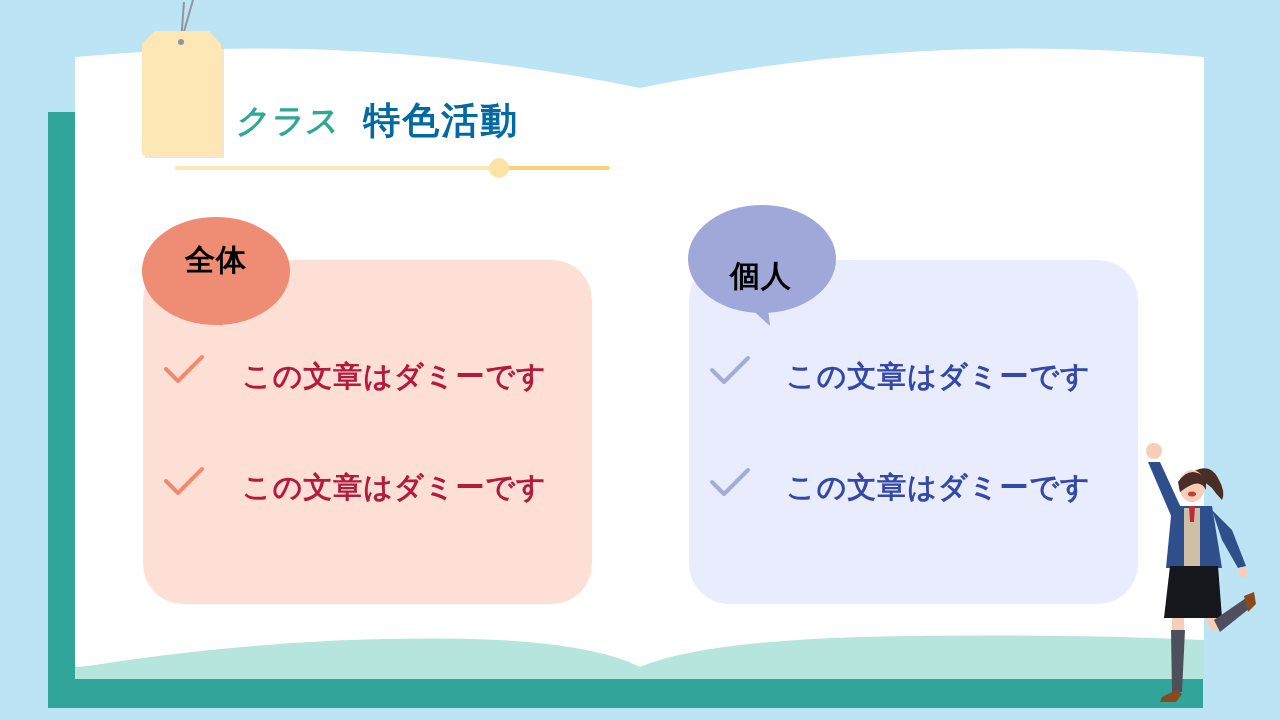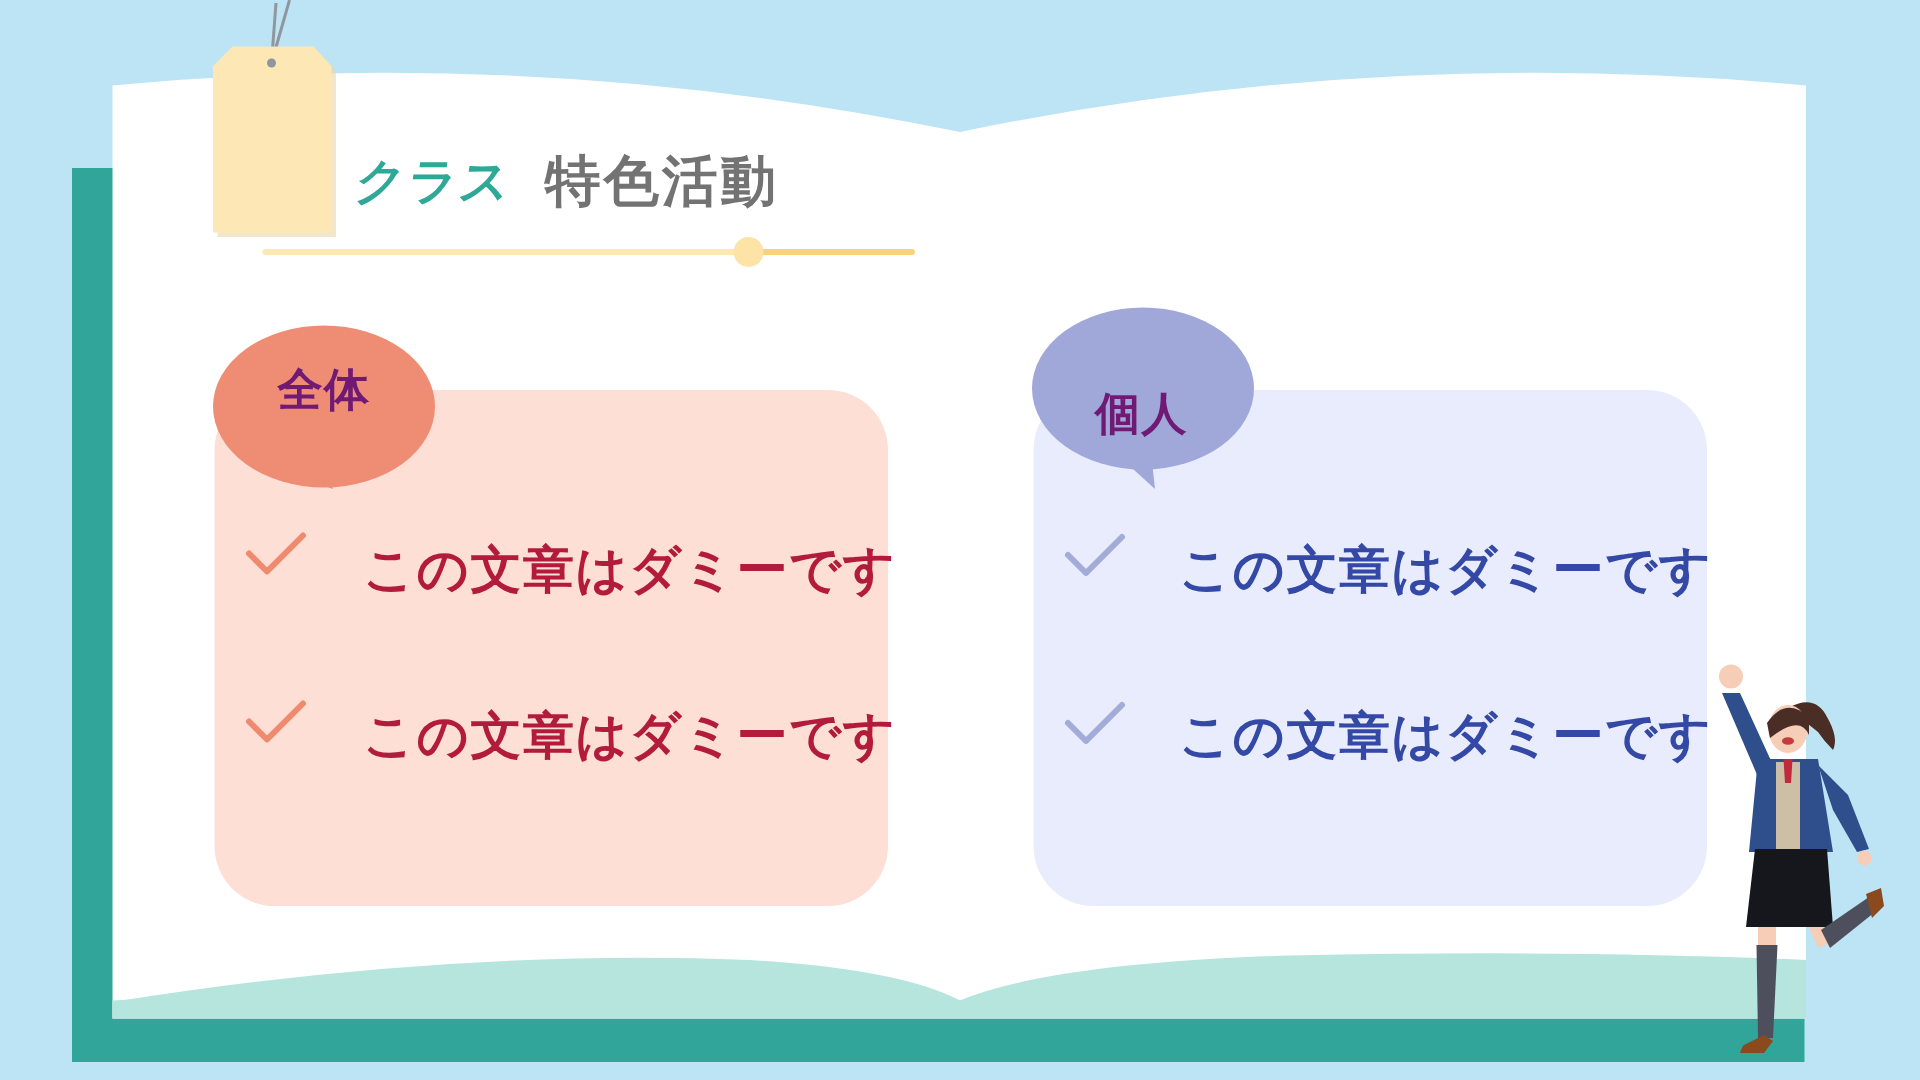--- a/index.html
+++ b/index.html
@@ -8,32 +8,32 @@
     background: #bde4f4;
     font-family: "DejaVu Sans", "Liberation Sans", sans-serif;
   }
   .layer { position: absolute; left: 0; top: 0; }
   .title-wrap {
     position: absolute; left: 237px; top: 96px; height: 50px;
     display: flex; align-items: center; gap: 22px;
     font-weight: bold;
   }
   .title-prefix { color: #2ea897; font-size: 33px; letter-spacing: 1px; transform: skewX(-8deg); }
-  .title-main { color: #737373; font-size: 37px; letter-spacing: 2px; text-align: right; }
+  .title-main { color: #0369a1; font-size: 37px; letter-spacing: 2px; text-align: right; }
   .card {
     position: absolute; border-radius: 40px;
   }
   .card-left { left: 143px; top: 260px; width: 449px; height: 344px; background: #fddfd6; }
   .card-right { left: 689px; top: 260px; width: 449px; height: 344px; background: #e8ecfd; }
   .bubble-label {
-    position: absolute; color: #701a75; font-weight: bold; font-size: 30px;
+    position: absolute; color: #000000; font-weight: bold; font-size: 30px;
     width: 120px; text-align: center; letter-spacing: 1px;
   }
   .item-text {
-    position: absolute; font-weight: bold; font-size: 34px; letter-spacing: 1px;
+    position: absolute; font-weight: bold; font-size: 29px; letter-spacing: 1px;
     white-space: nowrap;
   }
   .item-left { color: #b31b3d; }
   .item-right { color: #3448a5; }
 </style>
 </head>
 <body>
 
 <svg class="layer" width="1280" height="720">
 

